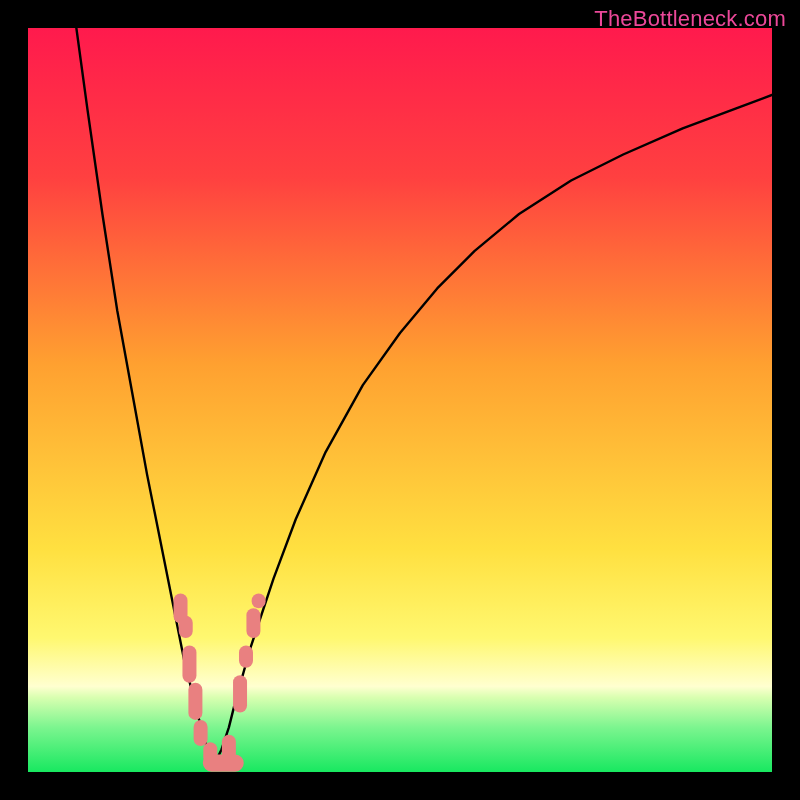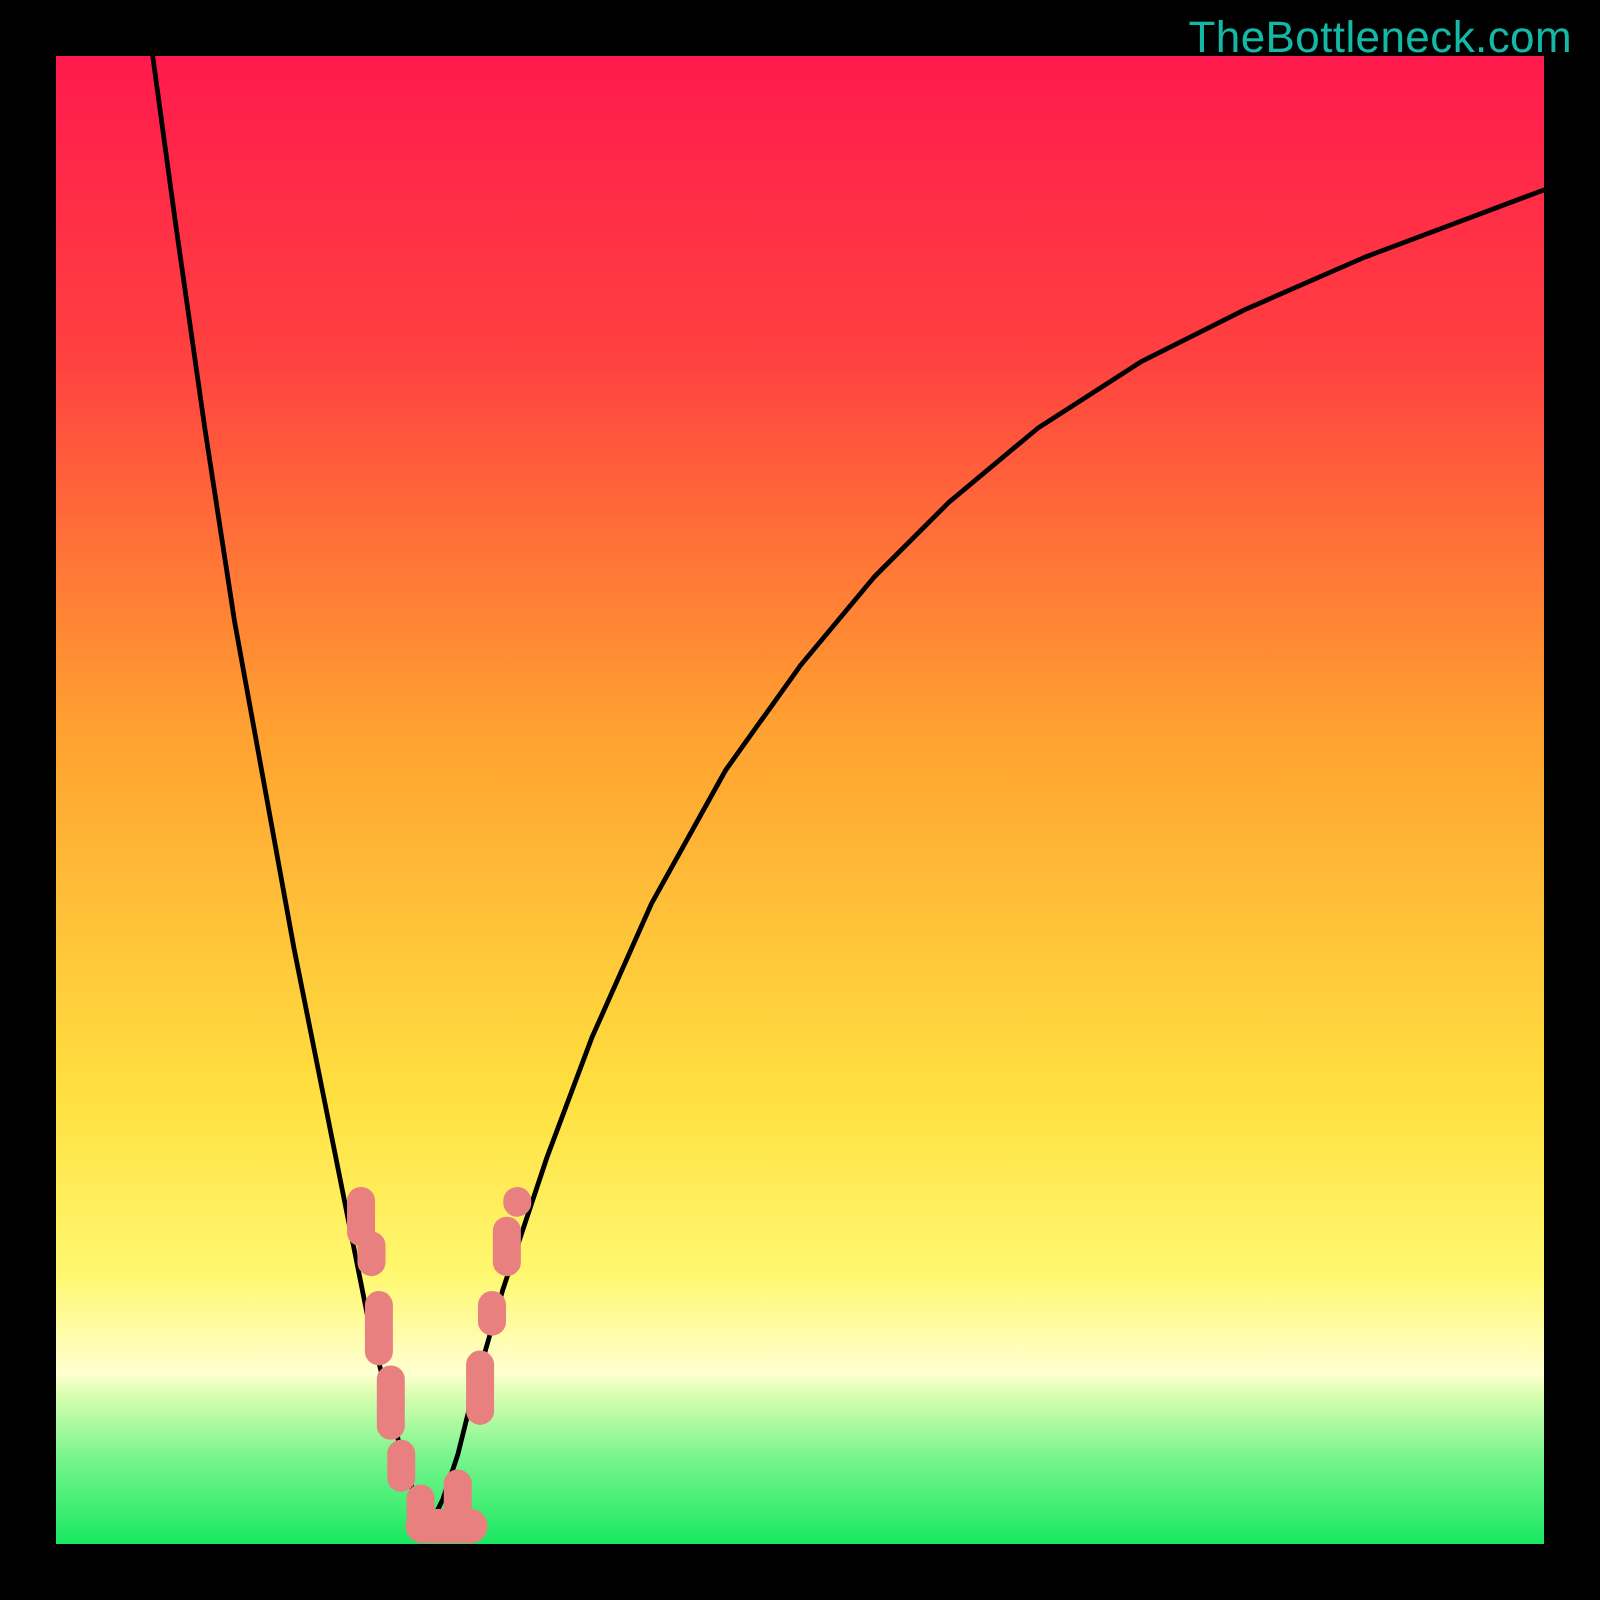--- a/index.html
+++ b/index.html
@@ -14,21 +14,21 @@
   .frame {
     width: 800px;
     height: 800px;
     background: #000;
     position: relative;
   }
   .watermark {
     position: absolute;
     top: 6px;
     right: 14px;
-    color: #14b8a6;
+    color: #ec4899;
     font-size: 22px;
     font-weight: 500;
     letter-spacing: 0.2px;
     z-index: 10;
   }
   .plot {
     position: absolute;
     left: 28px;
     top: 28px;
     width: 744px;

